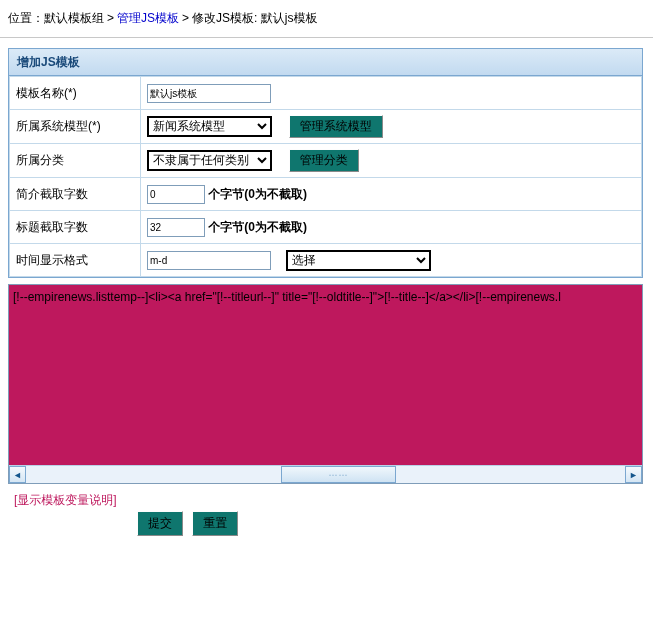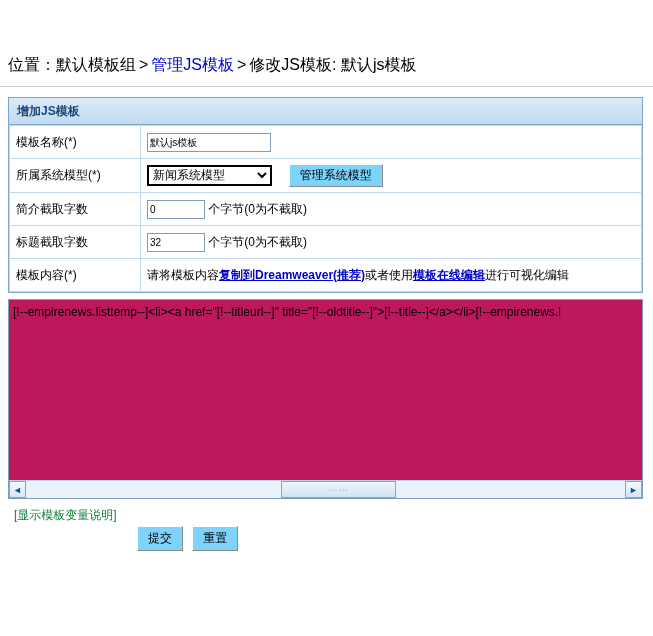--- a/index.html
+++ b/index.html
@@ -13,24 +13,23 @@
   #page {
     width: 653px;
     height: 636px;
     position: relative;
     overflow: hidden;
     background: #ffffff;
   }
   
   .breadcrumb {
     padding: 10px 0 8px 8px;
-    font-size: 16px;
+    font-size: 12px;
     color: #000;
     white-space: nowrap;
-    margin-top: 45px;
   }
   .breadcrumb a {
     color: #0000cc;
     text-decoration: none;
   }
   .breadcrumb .sep {
     color: #000;
     padding: 0 3px;
   }
   .breadcrumb-rule {
@@ -88,33 +87,34 @@
     border: 2px solid #000000;
     font-size: 12px;
     font-family: "Liberation Sans", sans-serif;
     height: 21px;
     background: #ffffff;
   }
   .btn {
     border: 1px solid #8a8a8a;
     border-top-color: #fdfdfd;
     border-left-color: #fdfdfd;
-    background: #7dd3fc;
+    background: #0f766e;
     font-size: 12px;
     font-family: "Liberation Sans", sans-serif;
     padding: 2px 8px;
     cursor: pointer;
     color: #000;
   }
   .btn-sm {
     padding: 2px 10px;
   }
   .hint {
     color: #000;
     font-size: 12px;
+    font-weight: bold;
   }
   .blue-b {
     color: #0000cc;
     font-weight: bold;
   }
   .note-row td {
     padding-top: 5px;
     padding-bottom: 5px;
   }
   
@@ -190,21 +190,21 @@
     color: #6d9cc4;
     letter-spacing: 1px;
   }
   
   .varlink {
     margin: 8px 0 0 14px;
     font-size: 12px;
     color: #000;
   }
   .varlink a {
-    color: #15803d;
+    color: #be185d;
     text-decoration: none;
   }
   .btn-row {
     padding-left: 137px;
     padding-top: 2px;
   }
   .btn-row .btn {
     margin-right: 6px;
     padding: 3px 10px;
   }
@@ -234,37 +234,51 @@
         <td class="label">所属系统模型(*)</td>
         <td>
           <select class="sel" style="width:125px;">
             <option>新闻系统模型</option>
           </select>
           <span style="display:inline-block;width:10px;"></span>
           <button class="btn btn-sm">管理系统模型</button>
         </td>
       </tr>
       <tr>
+        <td class="label">所属分类</td>
+        <td>
+          <select class="sel" style="width:125px;">
+            <option>不隶属于任何类别</option>
+          </select>
+          <span style="display:inline-block;width:10px;"></span>
+          <button class="btn btn-sm">管理分类</button>
+        </td>
+      </tr>
+      <tr>
         <td class="label">简介截取字数</td>
         <td>
           <input class="txt" style="width: 52px;" value="0">
           <span class="hint">个字节(0为不截取)</span>
         </td>
       </tr>
       <tr>
         <td class="label">标题截取字数</td>
         <td>
           <input class="txt" style="width: 52px;" value="32">
           <span class="hint">个字节(0为不截取)</span>
         </td>
       </tr>
-      <tr class="note-row">
-        <td class="label">模板内容(*)</td>
-        <td>
-          <span>请将模板内容</span><a href="#" class="blue-b">复制到Dreamweaver(推荐)</a><span>或者使用</span><a href="#" class="blue-b">模板在线编辑</a><span>进行可视化编辑</span>
+      <tr>
+        <td class="label">时间显示格式</td>
+        <td>
+          <input class="txt" style="width: 118px;" value="m-d">
+          <span style="display:inline-block;width:8px;"></span>
+          <select class="sel" style="width:145px;">
+            <option>选择</option>
+          </select>
         </td>
       </tr>
     </tbody>
       </table>
   </div>
 
   <div class="editor-wrap">
     <div class="editor-box">
       <div class="editor-content">[!--empirenews.listtemp--]&lt;li&gt;&lt;a href="[!--titleurl--]" title="[!--oldtitle--]"&gt;[!--title--]&lt;/a&gt;&lt;/li&gt;[!--empirenews.l</div>
       <div class="hscroll">

